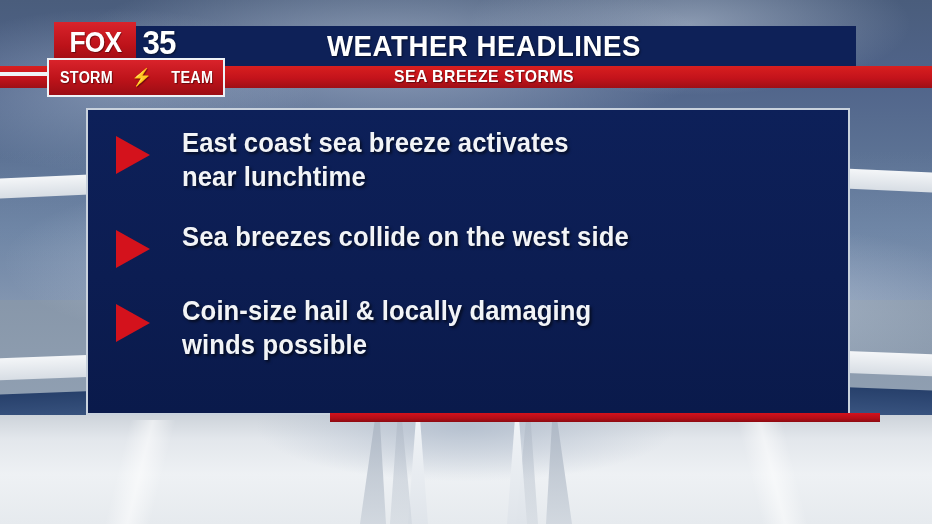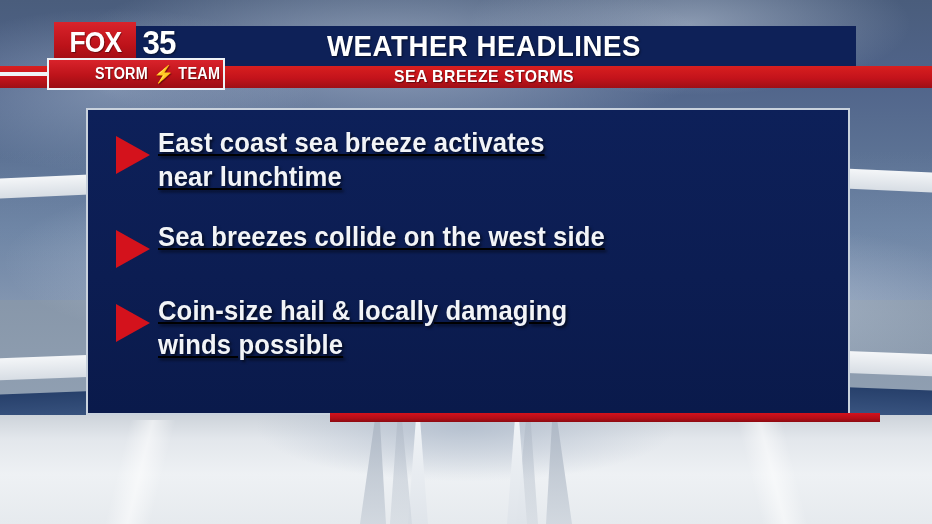--- a/index.html
+++ b/index.html
@@ -101,44 +101,44 @@
   }
   .fox-word{color:#fff;font-size:30px;font-weight:bold;letter-spacing:-1px;
     transform:scaleX(.88);text-shadow:1px 1px 1px rgba(0,0,0,.4);}
   .num35{
     position:absolute;left:86px;top:-1px;width:64px;height:42px;
     display:flex;align-items:center;justify-content:flex-start;
     color:#fff;font-size:34px;font-weight:bold;letter-spacing:-1px;
     transform:scaleX(.92);text-shadow:1px 1px 2px rgba(0,0,0,.5);
   }
   .storm-badge{
-    position:absolute;left:-7px;top:36px;width:178px;height:32px;
+    position:absolute;left:-7px;top:36px;width:178px;height:39px;
     background:linear-gradient(180deg,#d9232b 0%,#bd131a 55%,#9c0d14 100%);
     border:2px solid #eef2f6;
-    display:flex;align-items:center;justify-content:flex-end;gap:1px;
+    display:flex;align-items:center;justify-content:center;gap:15px;
     box-sizing:border-box;
   }
   .storm-word{color:#fff;font-size:16px;font-weight:bold;letter-spacing:.3px;
     transform:scaleX(.9);text-shadow:1px 1px 1px rgba(0,0,0,.45);}
   .bolt{color:#fff;font-size:17px;line-height:1;margin:0 1px;
     text-shadow:1px 1px 1px rgba(0,0,0,.4);}
 
   
   .panel{
     position:absolute;left:86px;top:108px;width:764px;height:307px;
     background:linear-gradient(180deg,#0d2059 0%,#0c1d52 55%,#0a1a4b 100%);
     border:2px solid #c9d2dd;box-sizing:border-box;
   }
   .panel-accent{
     position:absolute;left:330px;top:413px;width:550px;height:9px;
     background:linear-gradient(180deg,#d4121c 0%,#b30e17 60%,#8d0a11 100%);
   }
   .bullets{position:absolute;left:86px;top:108px;width:764px;height:307px;
     padding:18px 24px 0 24px;box-sizing:border-box;}
-  .bullet{display:flex;align-items:flex-start;gap:8px;margin-bottom:26px;text-decoration:underline;}
+  .bullet{display:flex;align-items:flex-start;gap:32px;margin-bottom:26px;}
   .arrow{
     flex:0 0 auto;width:0;height:0;margin-top:10px;margin-left:6px;
     border-top:19px solid transparent;border-bottom:19px solid transparent;
     border-left:34px solid #d4121c;
   }
   .btext{
     color:#f2f4f7;font-size:27px;font-weight:bold;line-height:1.26;
     letter-spacing:.1px;transform:scaleX(.95);transform-origin:left center;
     text-shadow:2px 2px 3px rgba(0,0,0,.6);
     white-space:pre-line;

